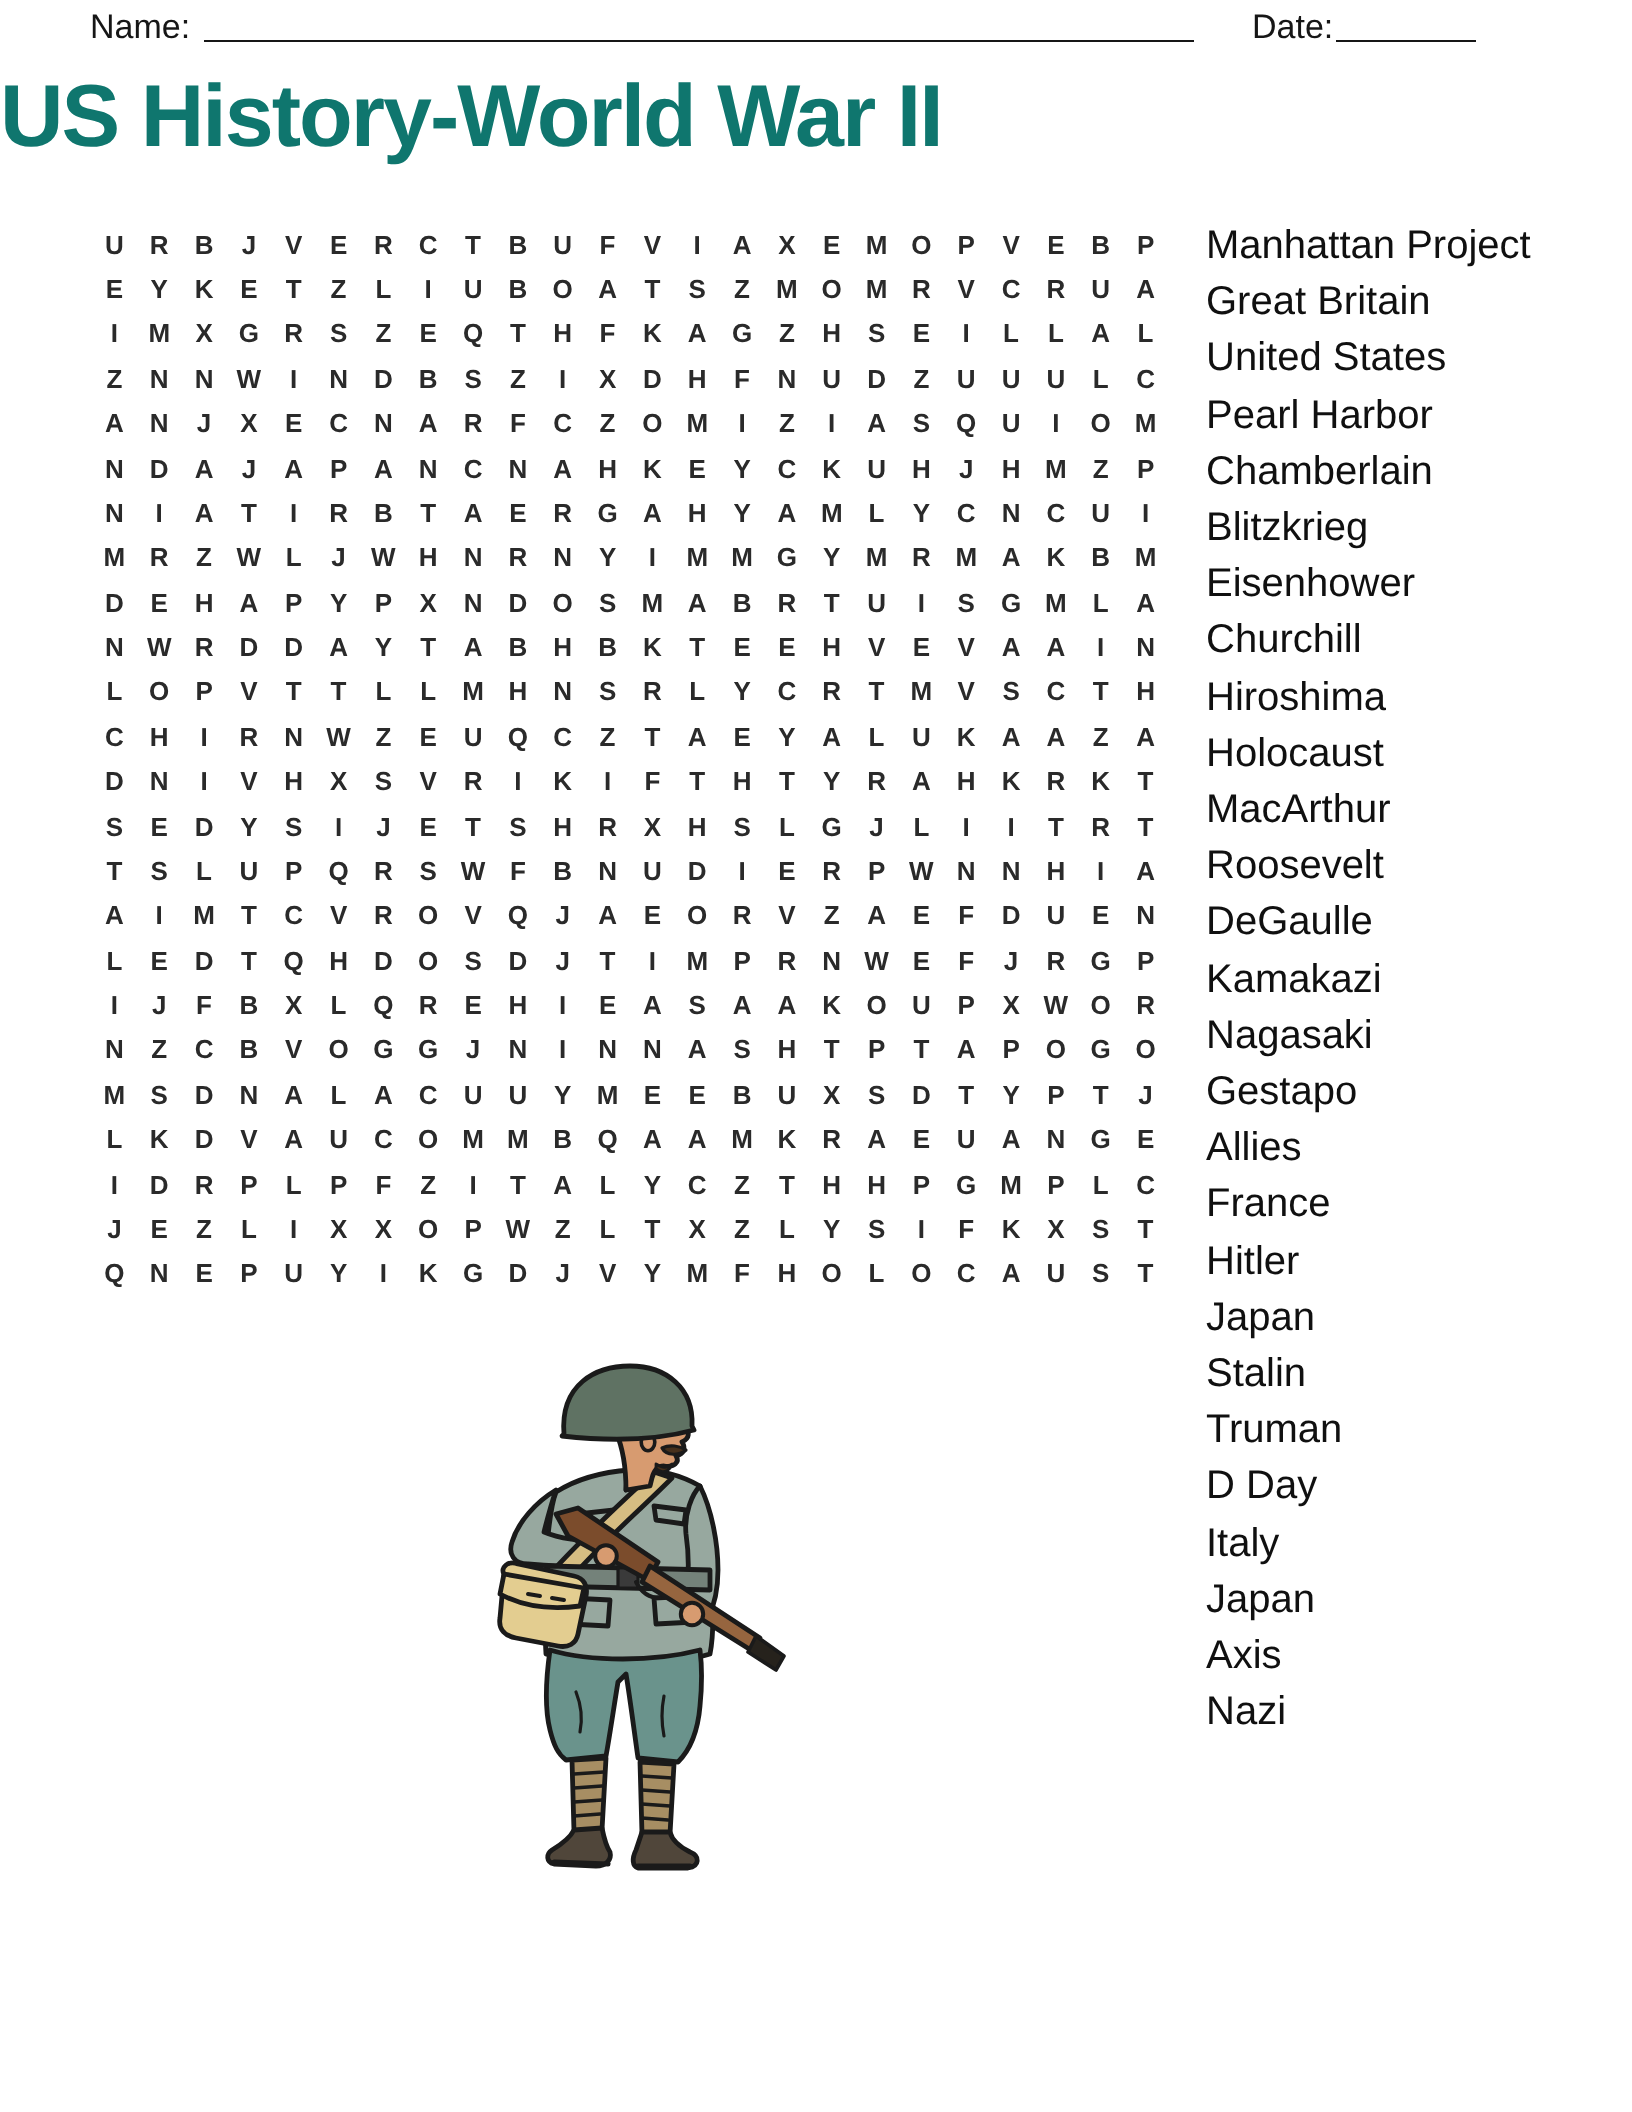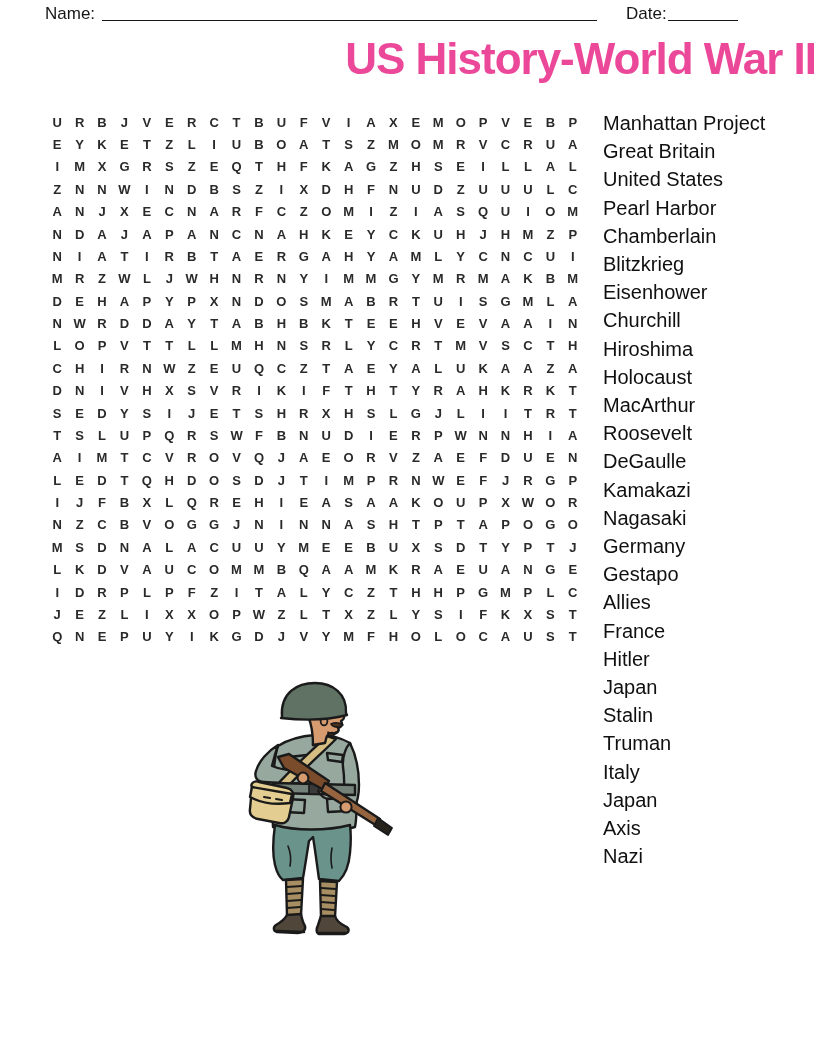--- a/index.html
+++ b/index.html
@@ -8,22 +8,22 @@
 
   
   .hdr-label{position:absolute;top:4px;font-size:17px;color:#161616;}
   #name-label{left:45px;}
   #date-label{left:626px;}
   .rule{position:absolute;top:4px;height:16px;border-bottom:1.7px solid #161616;}
   #name-rule{left:102px;width:495px;}
   #date-rule{left:668px;width:70px;}
 
   
-  .title{position:absolute;top:34px;left:0;width:100%;margin:0;text-align:right;
-         font-size:44px;font-weight:700;letter-spacing:-1px;color:#ec4899;}
+  .title{position:absolute;top:34px;left:0;width:100%;margin:0;text-align:left;
+         font-size:44px;font-weight:700;letter-spacing:-1px;color:#0f766e;}
 
   
   .grid{position:absolute;left:46px;top:111px;width:538px;height:537px;
         display:grid;grid-template-columns:repeat(24,1fr);grid-auto-rows:1fr;}
   .cell{display:flex;align-items:center;justify-content:center;
         font-size:13px;font-weight:700;color:#2a2a2a;}
 
   
   .words{position:absolute;left:603px;top:109px;margin:0;padding:0;list-style:none;
          font-size:20px;line-height:28.2px;color:#101010;}
@@ -631,28 +631,28 @@
       <li>Blitzkrieg</li>
       <li>Eisenhower</li>
       <li>Churchill</li>
       <li>Hiroshima</li>
       <li>Holocaust</li>
       <li>MacArthur</li>
       <li>Roosevelt</li>
       <li>DeGaulle</li>
       <li>Kamakazi</li>
       <li>Nagasaki</li>
-      <li>Germany</li>
       <li>Gestapo</li>
       <li>Allies</li>
       <li>France</li>
       <li>Hitler</li>
       <li>Japan</li>
       <li>Stalin</li>
       <li>Truman</li>
+      <li>D Day</li>
       <li>Italy</li>
       <li>Japan</li>
       <li>Axis</li>
       <li>Nazi</li>
     </ul>
 
   <svg class="soldier" viewBox="0 0 178 268" xmlns="http://www.w3.org/2000/svg">
     <g stroke="#1a1a1a" stroke-width="2.4" stroke-linejoin="round" stroke-linecap="round">
 
       <path d="M50 70 C61 63 73 60 87 59 C101 58 113 62 122 67 C126 82 127 101 128 118 C129 135 128 146 127 151 C108 157 63 157 45 151 C44 136 45 111 46 92 C47 82 48 75 50 70 Z" fill="#97a89f"></path>

